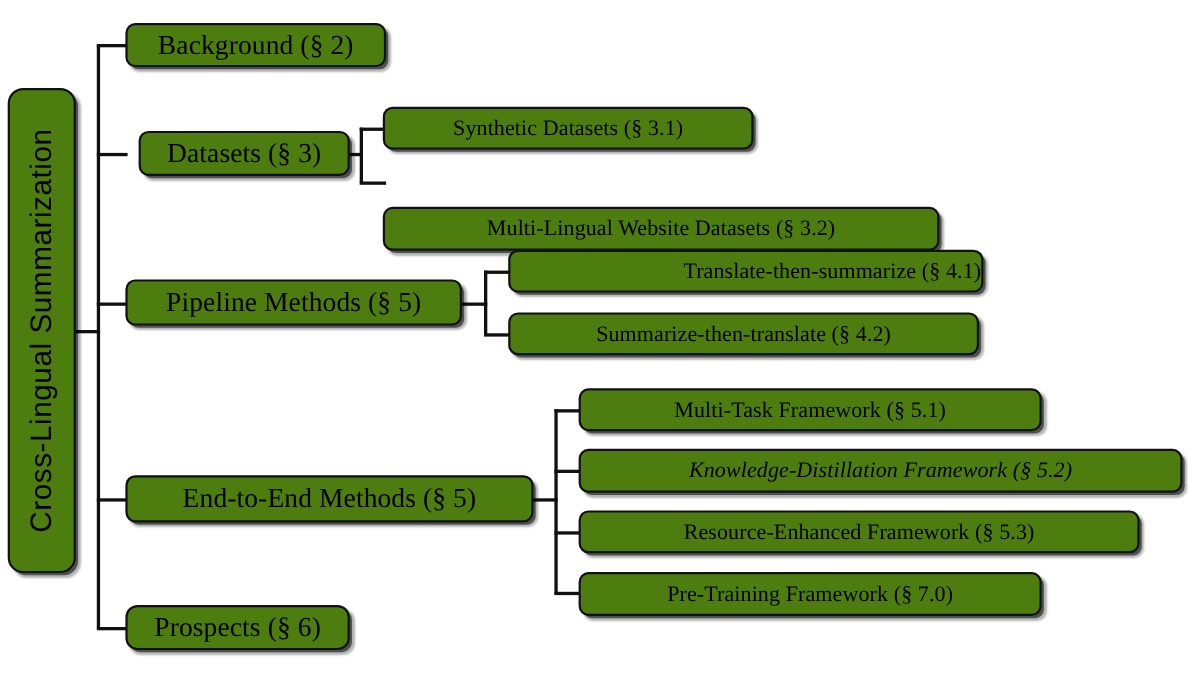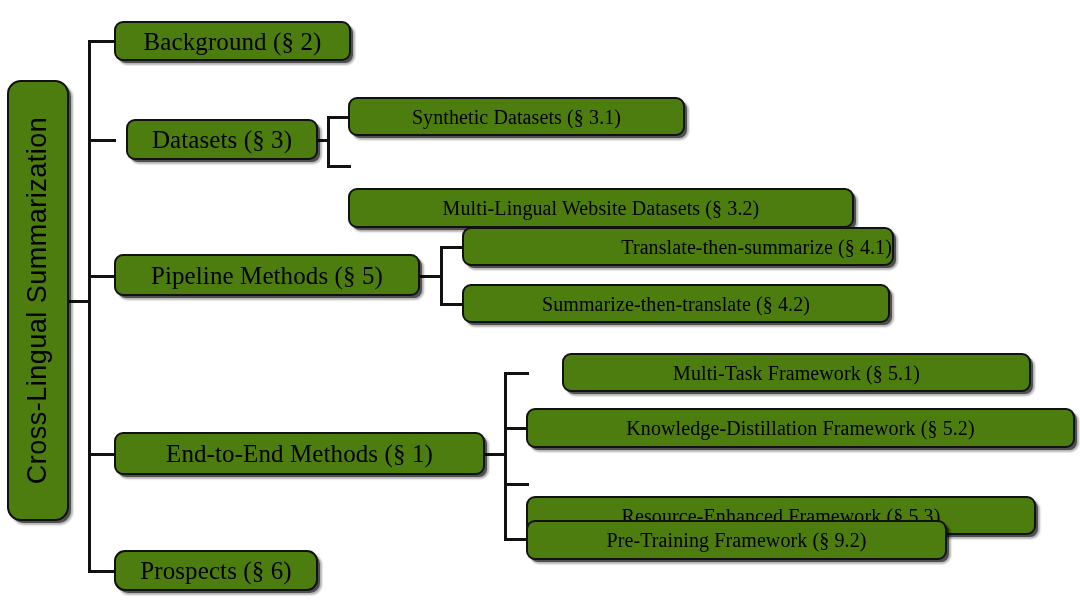--- a/index.html
+++ b/index.html
@@ -87,21 +87,21 @@
 
   <div class="node lvl2" style="left:114px;top:119px;width:192px;height:41px;margin-left:12px;">
     <span class="txt">Datasets (§ 3)</span>
   </div>
 
   <div class="node lvl2" style="left:114px;top:254px;width:306px;height:42px;">
     <span class="txt">Pipeline Methods (§ 5)</span>
   </div>
 
   <div class="node lvl2" style="left:114px;top:432px;width:371px;height:43px;">
-    <span class="txt">End-to-End Methods (§ 1)</span>
+    <span class="txt">End-to-End Methods (§ 5)</span>
   </div>
 
   <div class="node lvl2" style="left:114px;top:550px;width:204px;height:41px;border-radius:11px;">
     <span class="txt">Prospects (§ 6)</span>
   </div>
 
   <div class="node lvl3" style="left:348px;top:97px;width:337px;height:39px;">
     <span class="txt">Synthetic Datasets (§ 3.1)</span>
   </div>
 
@@ -110,29 +110,29 @@
   </div>
 
   <div class="node lvl3" style="left:462px;top:227px;width:432px;height:39px;justify-content:flex-end;">
     <span class="txt">Translate-then-summarize (§ 4.1)</span>
   </div>
 
   <div class="node lvl3" style="left:462px;top:284px;width:428px;height:39px;text-align:center;">
     <span class="txt">Summarize-then-translate (§ 4.2)</span>
   </div>
 
-  <div class="node lvl3" style="left:526px;top:353px;width:469px;height:39px;margin-left:36px;">
+  <div class="node lvl3" style="left:526px;top:353px;width:421px;height:39px;">
     <span class="txt">Multi-Task Framework (§ 5.1)</span>
   </div>
 
-  <div class="node lvl3" style="left:526px;top:408px;width:549px;height:40px;">
+  <div class="node lvl3" style="left:526px;top:408px;width:549px;height:40px;font-style:italic;">
     <span class="txt">Knowledge-Distillation Framework (§ 5.2)</span>
   </div>
 
-  <div class="node lvl3" style="left:526px;top:464px;width:510px;height:39px;margin-top:32px;">
+  <div class="node lvl3" style="left:526px;top:464px;width:510px;height:39px;">
     <span class="txt">Resource-Enhanced Framework (§ 5.3)</span>
   </div>
 
   <div class="node lvl3" style="left:526px;top:520px;width:421px;height:40px;">
-    <span class="txt">Pre-Training Framework (§ 9.2)</span>
+    <span class="txt">Pre-Training Framework (§ 7.0)</span>
   </div>
 
 </div>
 
 </body></html>

